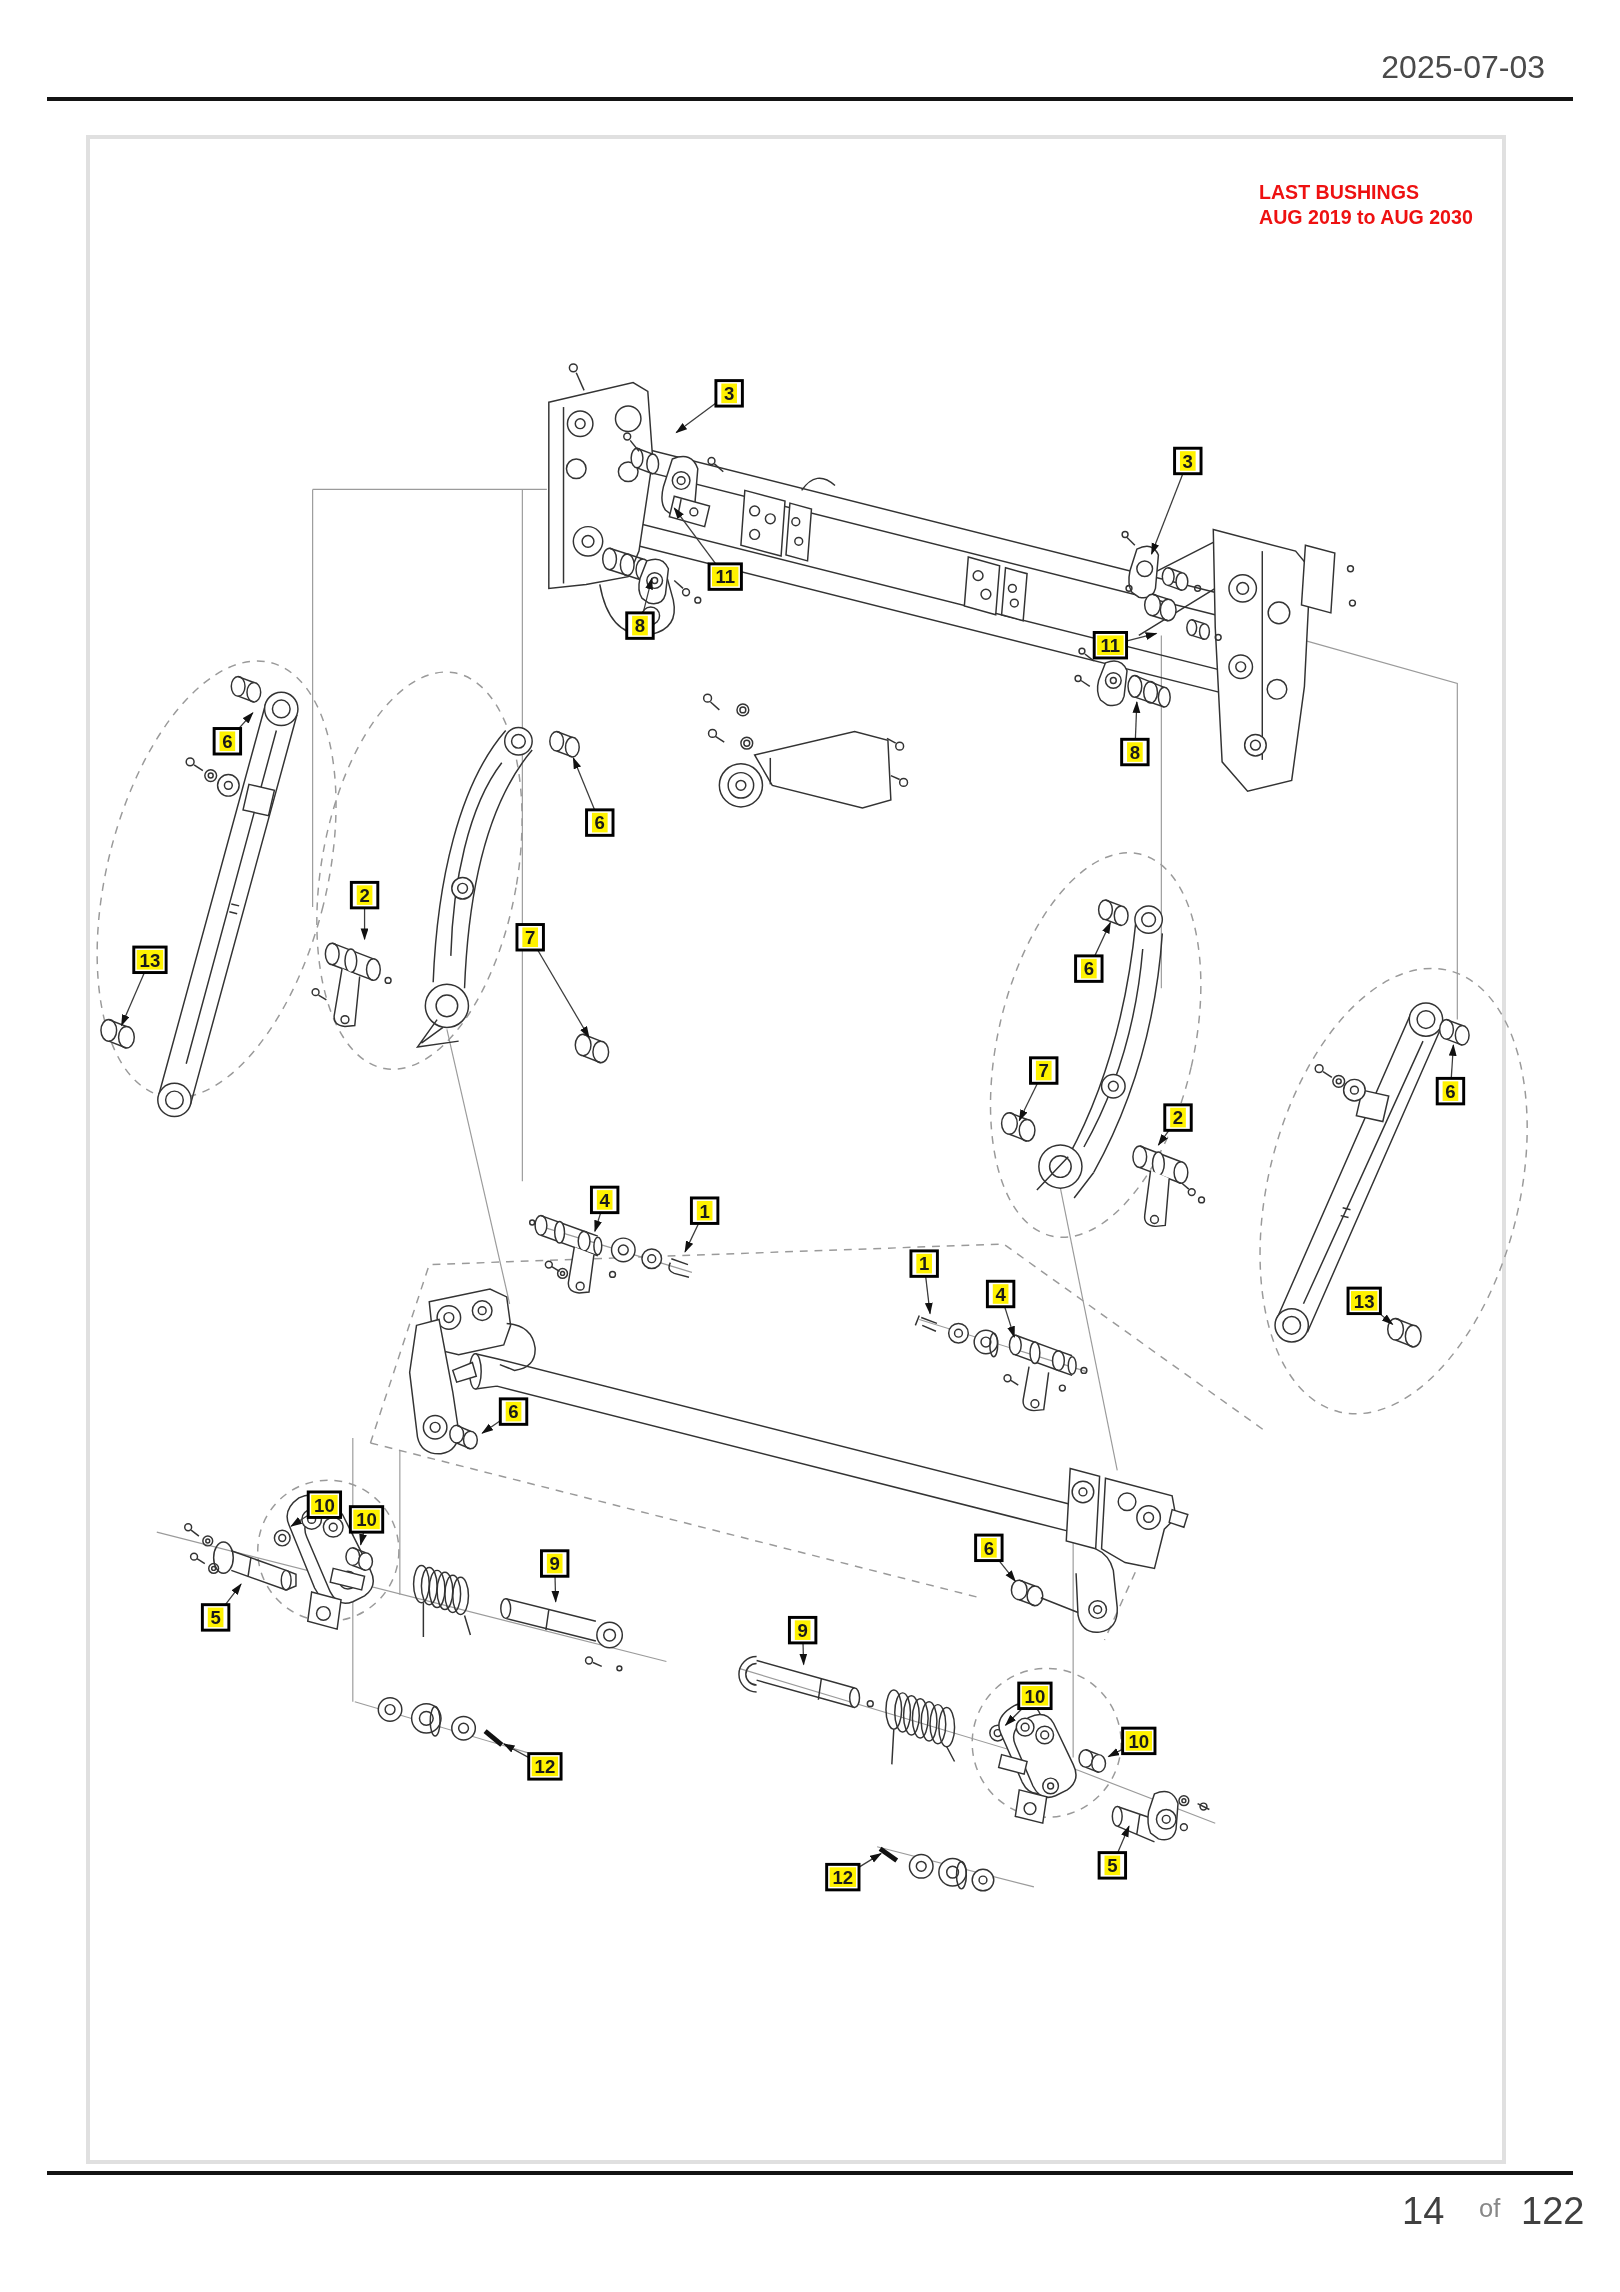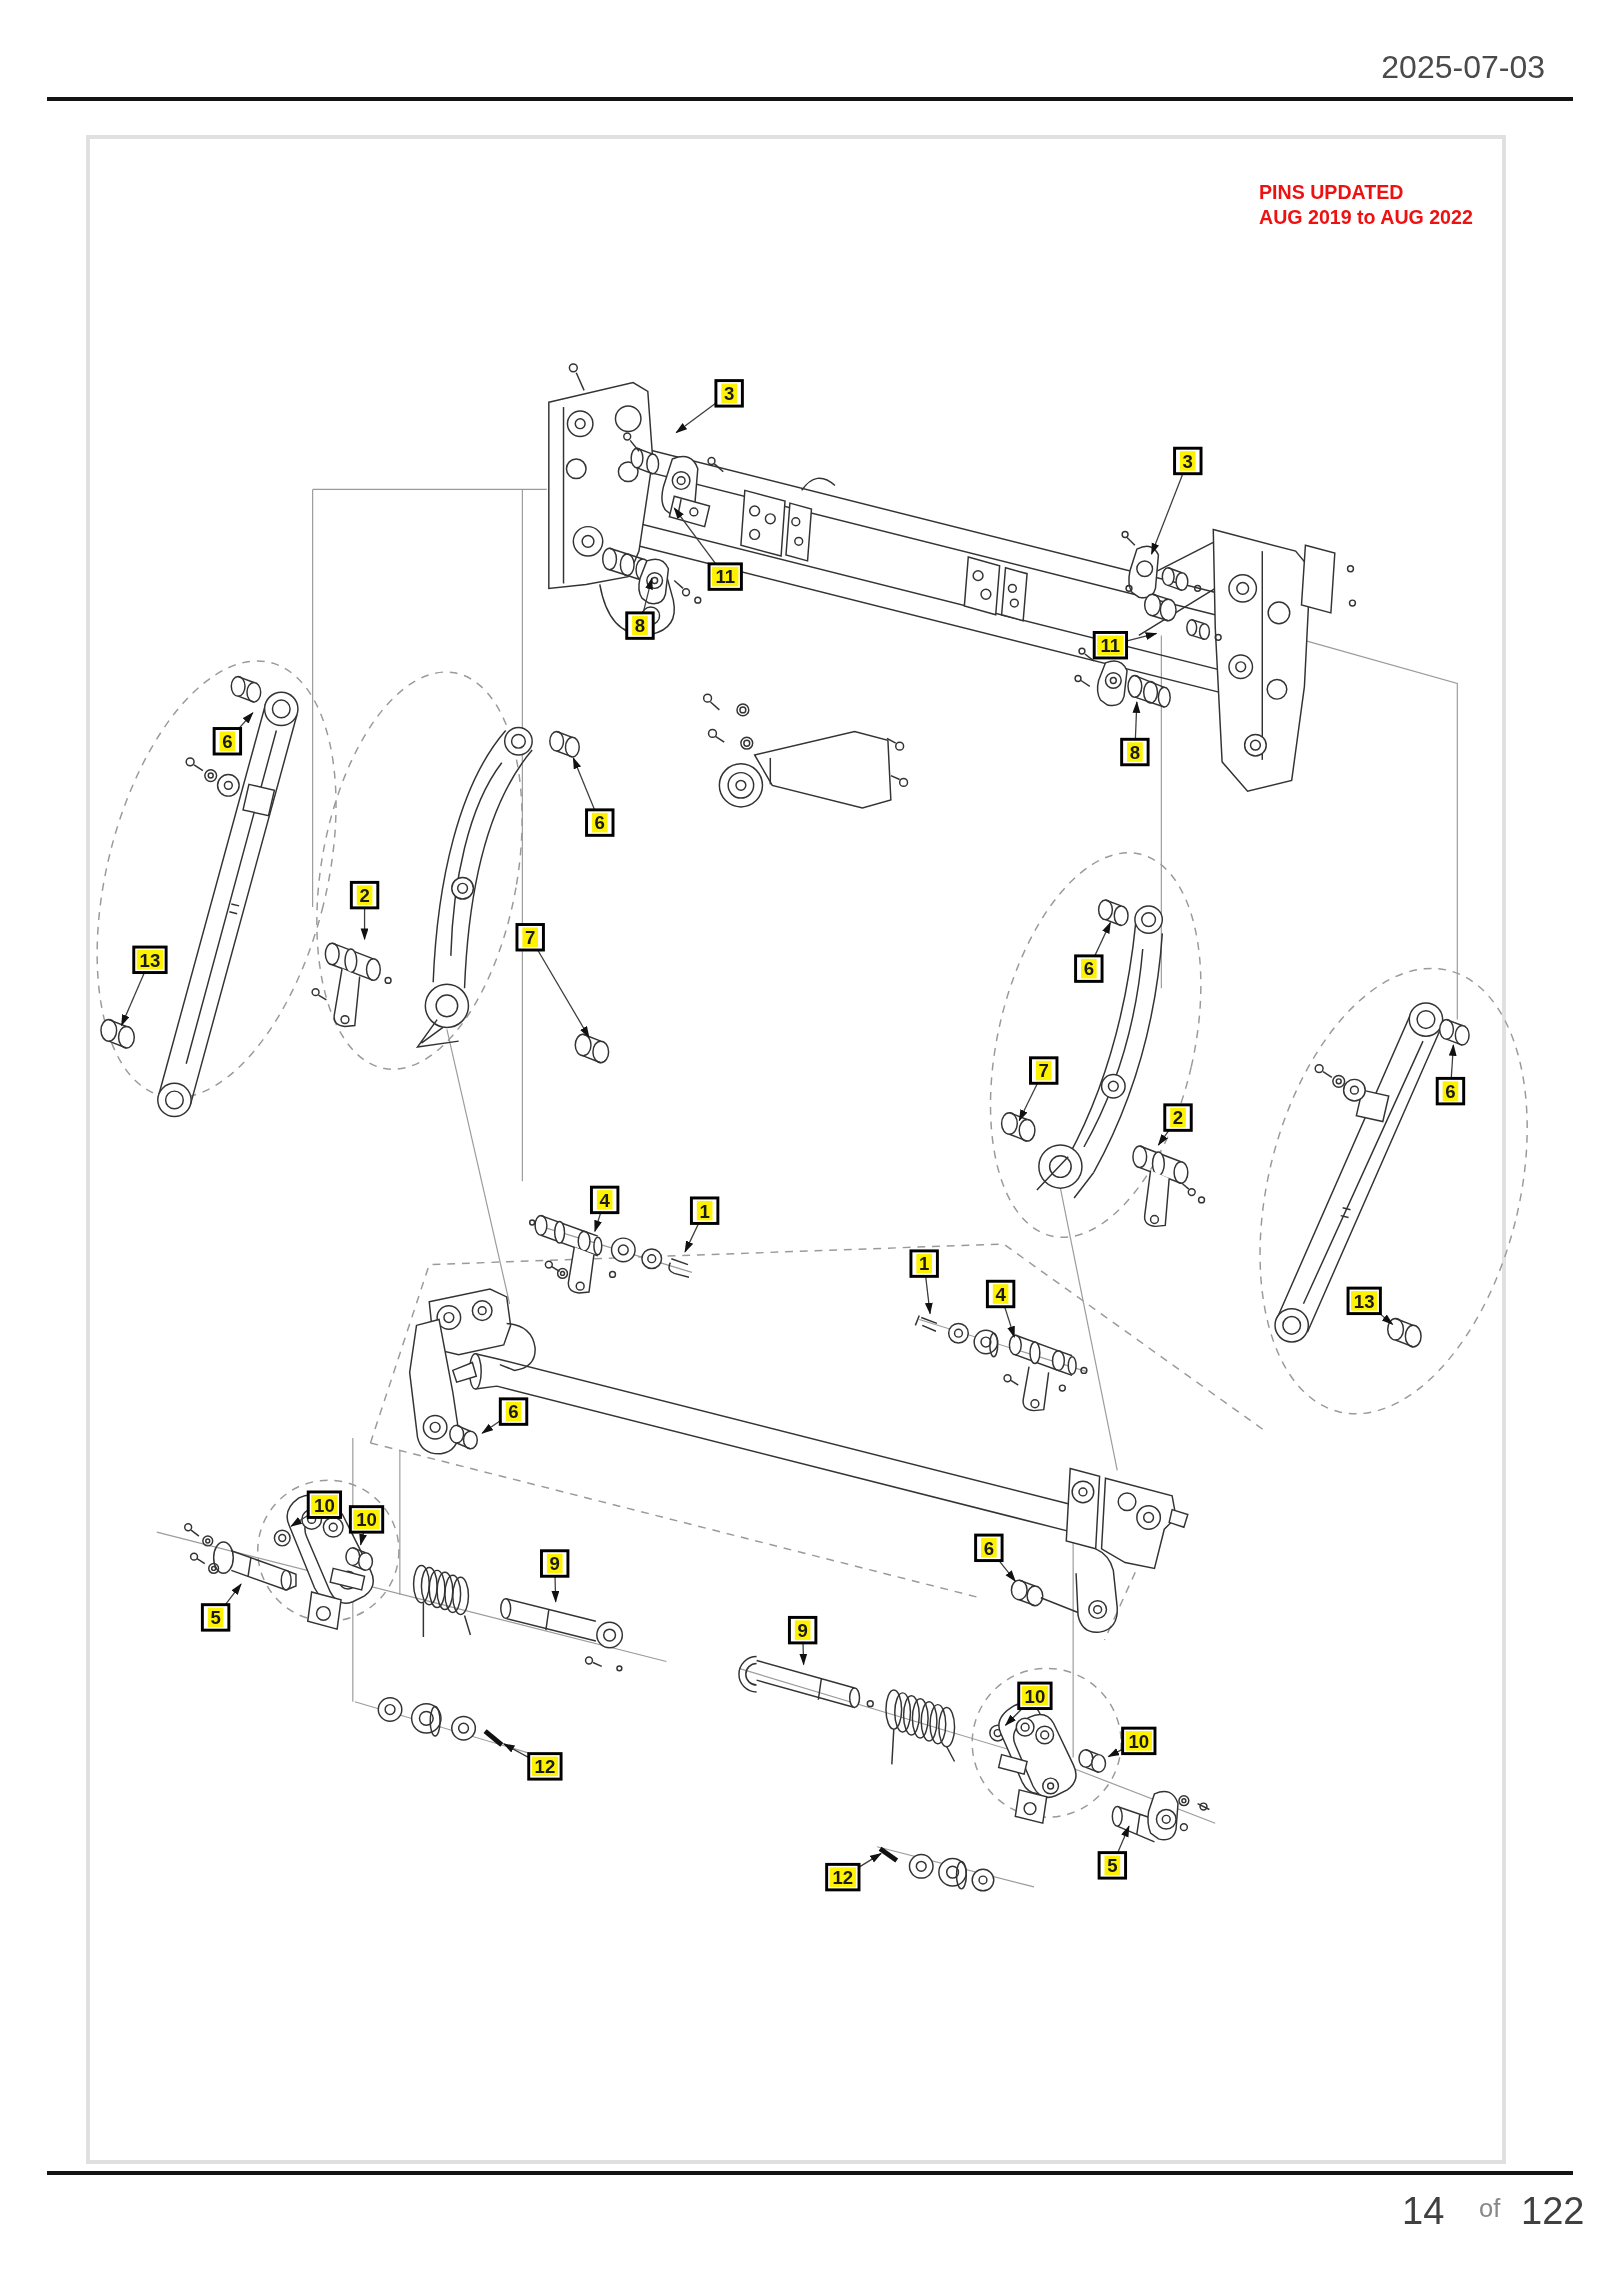--- a/index.html
+++ b/index.html
@@ -28,22 +28,22 @@
 </head>
 <body>
 
 <div class="page">
 
   <div class="date">2025-07-03</div>
   <div class="rule-top"></div>
 
   <div class="frame-box"></div>
   <div class="updated">
-    <div>PINS UPDATED</div>
-    <div>AUG 2019 to AUG 2022</div>
+    <div>LAST BUSHINGS</div>
+    <div>AUG 2019 to AUG 2030</div>
   </div>
 
   <svg class="diagram" width="1620" height="2293" viewBox="0 0 1653 2339">
     <defs>
       <marker id="arh" markerWidth="13" markerHeight="10" refX="11" refY="4" orient="auto" markerUnits="userSpaceOnUse">
         <path d="M0,0 L12,4 L0,8 Z" fill="#111"></path>
       </marker>
     </defs>
 
     <g class="cl">

